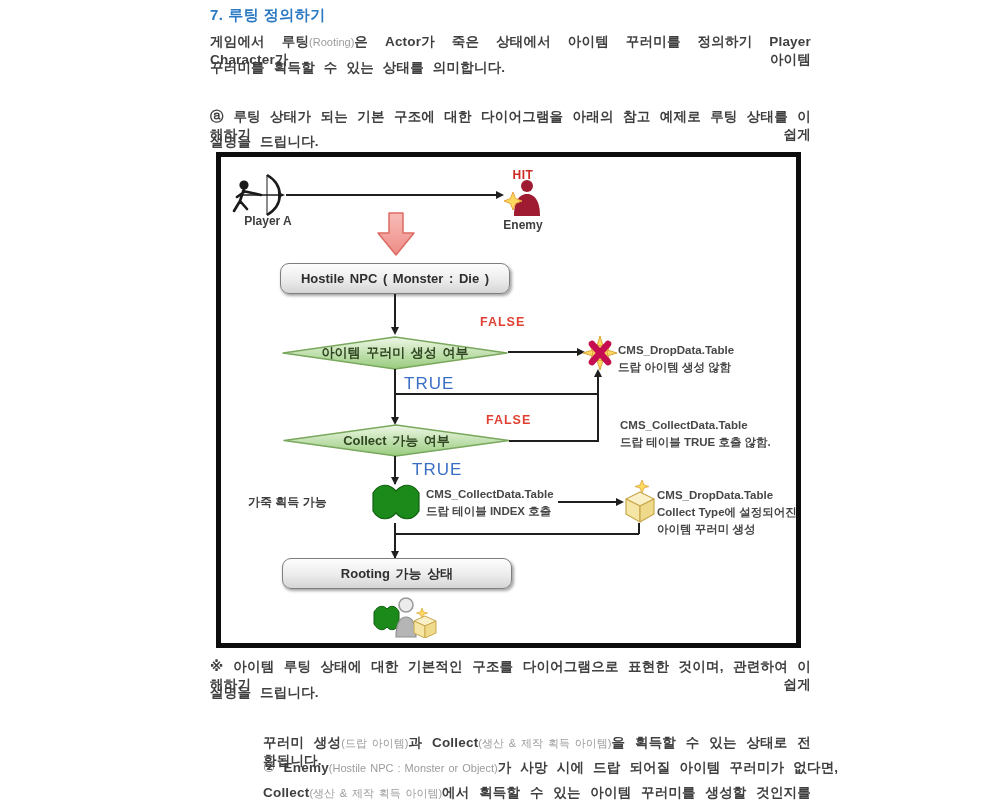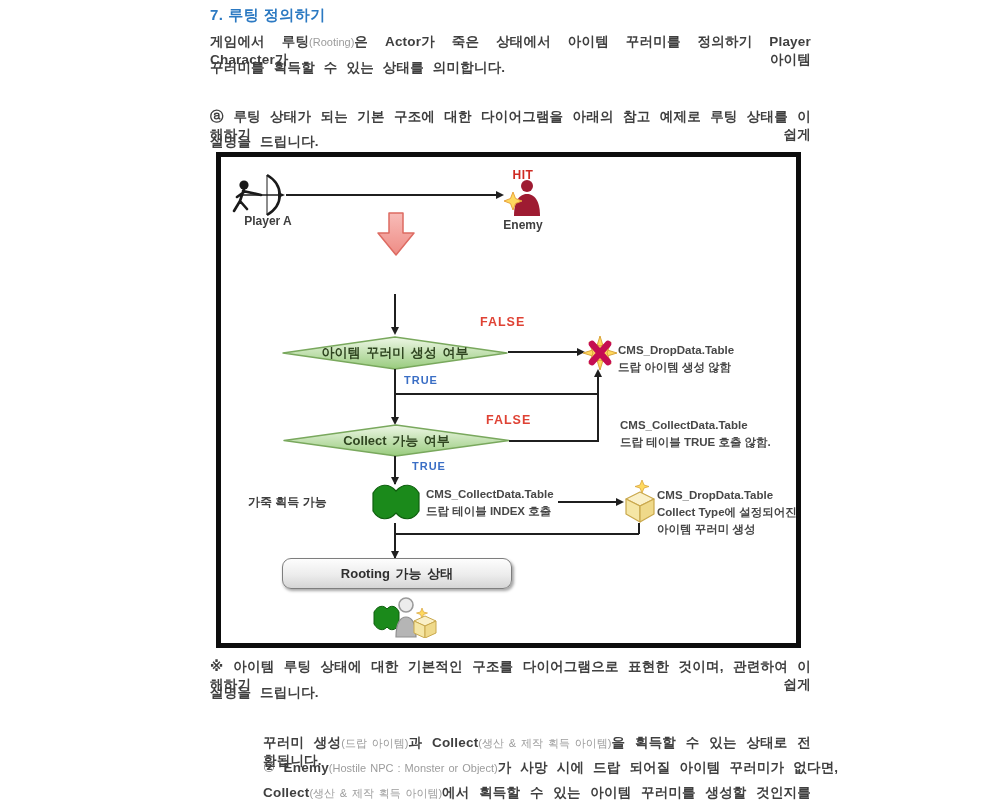--- a/index.html
+++ b/index.html
@@ -38,21 +38,21 @@
     border:1.4px solid #7e7e7e; border-radius:9px;
     box-shadow:1.5px 2px 3px rgba(0,0,0,0.35);
     font-size:13px; font-weight:700; color:#2e2e2e; word-spacing:2px;
   }
   .diamond { display:flex; align-items:center; justify-content:center; }
   .diamond svg { position:absolute; left:0; top:0; }
   .dtext { position:relative; font-size:13px; font-weight:700; color:#2f4520; word-spacing:2px; }
 
   .small-lbl { font-size:12px; font-weight:600; color:#3e3e3e; }
   .false-lbl { font-size:12.5px; font-weight:700; color:#df4234; letter-spacing:1px; }
-  .true-lbl  { font-size:11px;  font-weight:700; color:#3a6ec5; letter-spacing:1px; }
+  .true-lbl  { font-size:17px;  font-weight:400; color:#3a6ec5; letter-spacing:1px; }
   .hit-lbl   { font-size:12px;  font-weight:700; color:#cf2a22; letter-spacing:0.5px; }
   .note { font-size:11.5px; font-weight:600; color:#474747; line-height:17px; white-space:nowrap; }
   .ctr { text-align:center; }
   .rt { }
 </style>
 </head>
 <body>
 
 <div class="page">
 
@@ -91,20 +91,21 @@
       <svg class="abs" style="left:156px;top:55px;" width="38" height="44" viewBox="0 0 38 44">
         <defs>
             <linearGradient id="pink" x1="0" y1="0" x2="0" y2="1">
           <stop offset="0" stop-color="#f8bcb8"></stop>
               <stop offset="1" stop-color="#ee8c85"></stop>
         </linearGradient>
           </defs>
         <polygon points="12,1 26,1 26,21 37,21 19,43 1,21 12,21" fill="url(#pink)" stroke="#dd6b62" stroke-width="1.5" stroke-linejoin="round"></polygon>
       </svg>
 
+      <div class="abs flowbox" style="left:59px;top:106px;width:230px;height:31px;">Hostile NPC ( Monster : Die )</div>
 
       <div class="abs ln" style="left:173px;top:137px;width:1.6px;height:33px;"></div>
       <div class="abs arr-d" style="left:169.5px;top:170px;"></div>
 
       <div class="abs false-lbl" style="left:259px;top:158px;">FALSE</div>
 
       <div class="abs diamond" style="left:61px;top:179px;width:226px;height:34px;">
         <svg width="226" height="34" viewBox="0 0 226 34">
           <defs>
               <linearGradient id="grn1" x1="0" y1="0" x2="0" y2="1">

